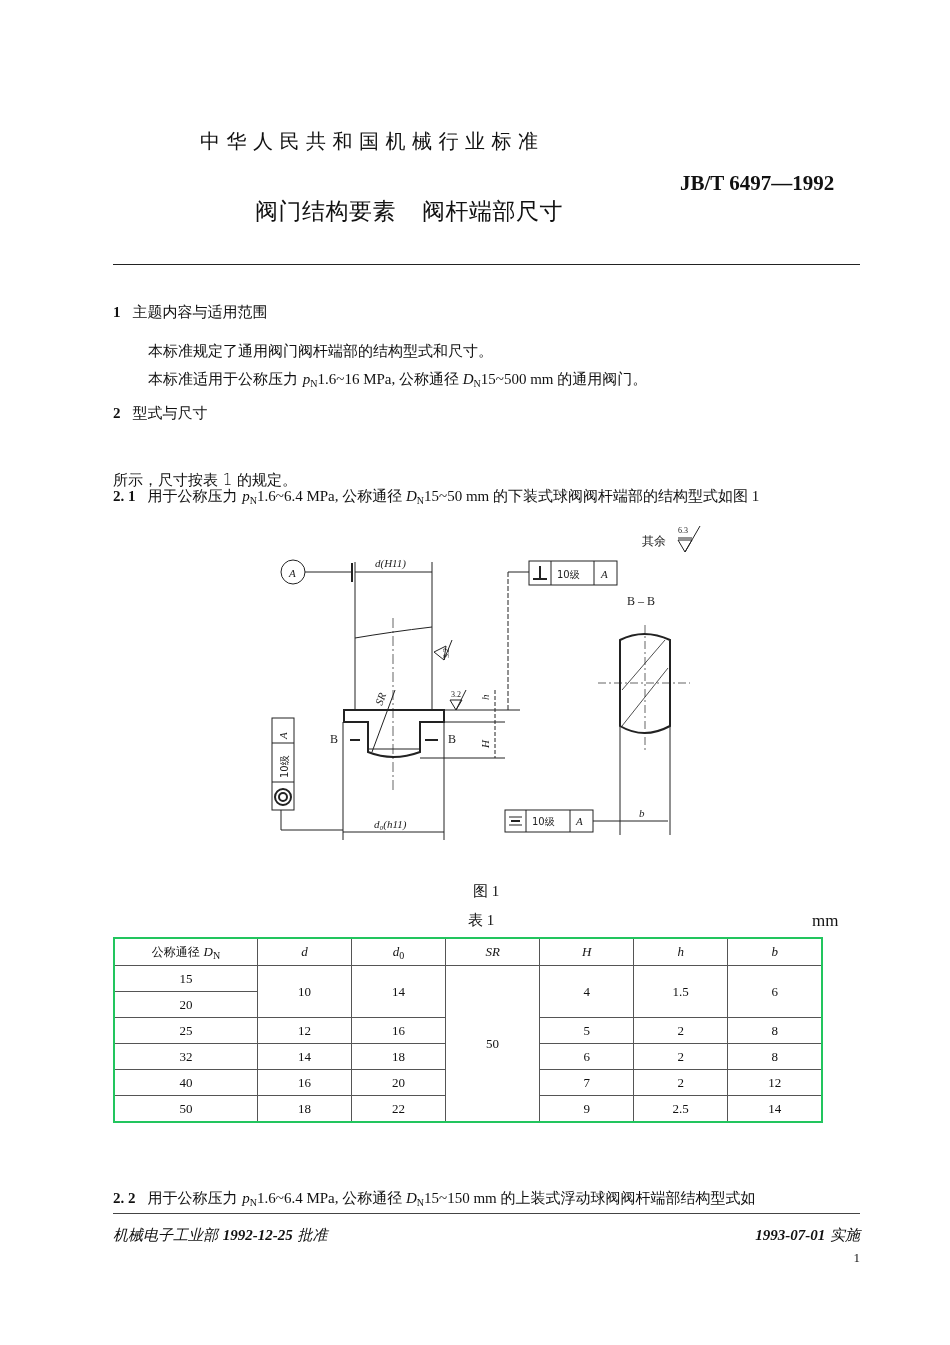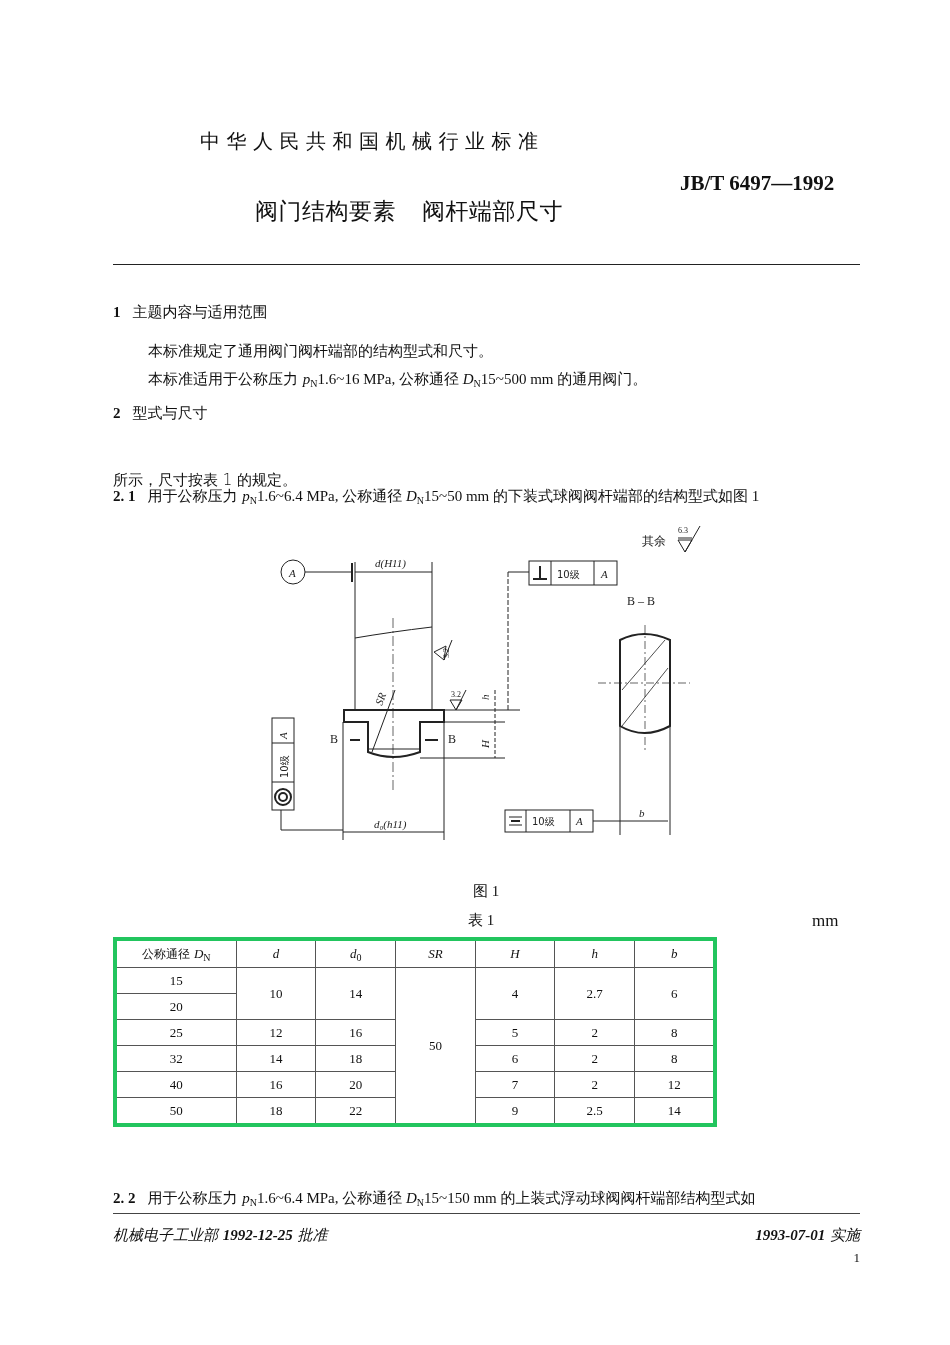--- a/index.html
+++ b/index.html
@@ -10,21 +10,21 @@
     .title { left:222px; top:196px; font-size:23px; font-family:"DejaVu Sans", sans-serif; font-weight:300; letter-spacing:0.5px;margin-left:33px; }
     .title .gap { display:inline-block; width:26px; }
     .rule { left:113px; top:264px; width:747px; height:0; border-top:1.5px solid #222; }
     .p { font-size:15px; line-height:20px; font-family:"DejaVu Sans", sans-serif; font-weight:300; }
     .p b.n { font-family:"Liberation Serif", serif; font-weight:bold; margin-right:12px; }
     .p i { font-family:"Liberation Serif", serif; font-style:italic; }
     .p .m { font-family:"Liberation Serif", serif; }
     sub { font-size:10px; font-family:"Liberation Serif", serif; font-style:normal; vertical-align:-3px; line-height:0; }
     .fig { left:260px; top:515px; width:460px; height:330px; }
     .cap { font-size:15px; font-family:Liberation Serif, serif; font-weight:300; }
-    table.t1 { position:absolute; left:113px; top:937px; width:604px; border-collapse:collapse; border:4px solid #22c55e; font-size:13px; }
+    table.t1 { position:absolute; left:113px; top:937px; width:710px; border-collapse:collapse; border:2px solid #22c55e; font-size:13px; }
     table.t1 td, table.t1 th { border:1px solid #555; text-align:center; font-weight:normal; height:25px; padding:0; }
     table.t1 th { font-style:italic; height:26px; }
     table.t1 th.first { font-style:normal; font-family:"DejaVu Sans", sans-serif; font-weight:300; font-size:12px; }
     table.t1 th.first i { font-family:"Liberation Serif", serif; font-style:italic; font-size:13px; }
     .rule2 { left:113px; top:1213px; width:747px; border-top:1.5px solid #444; }
     .foot { font-size:15px; font-family:"DejaVu Sans", sans-serif; font-weight:300;font-style:italic; }
     .foot b { font-family:"Liberation Serif", serif; font-weight:bold; }
   </style>
 </head>
 <body>
@@ -162,21 +162,21 @@
     <th>H</th>
     <th>h</th>
     <th>b</th>
   </tr>
   <tr>
     <td>15</td>
     <td rowspan="2">10</td>
     <td rowspan="2">14</td>
     <td rowspan="6">50</td>
     <td rowspan="2">4</td>
-    <td rowspan="2">2.7</td>
+    <td rowspan="2">1.5</td>
     <td rowspan="2">6</td>
   </tr>
   <tr>
         <td>20</td>
       </tr>
   <tr>
         <td>25</td>
         <td>12</td>
         <td>16</td>
         <td>5</td>

